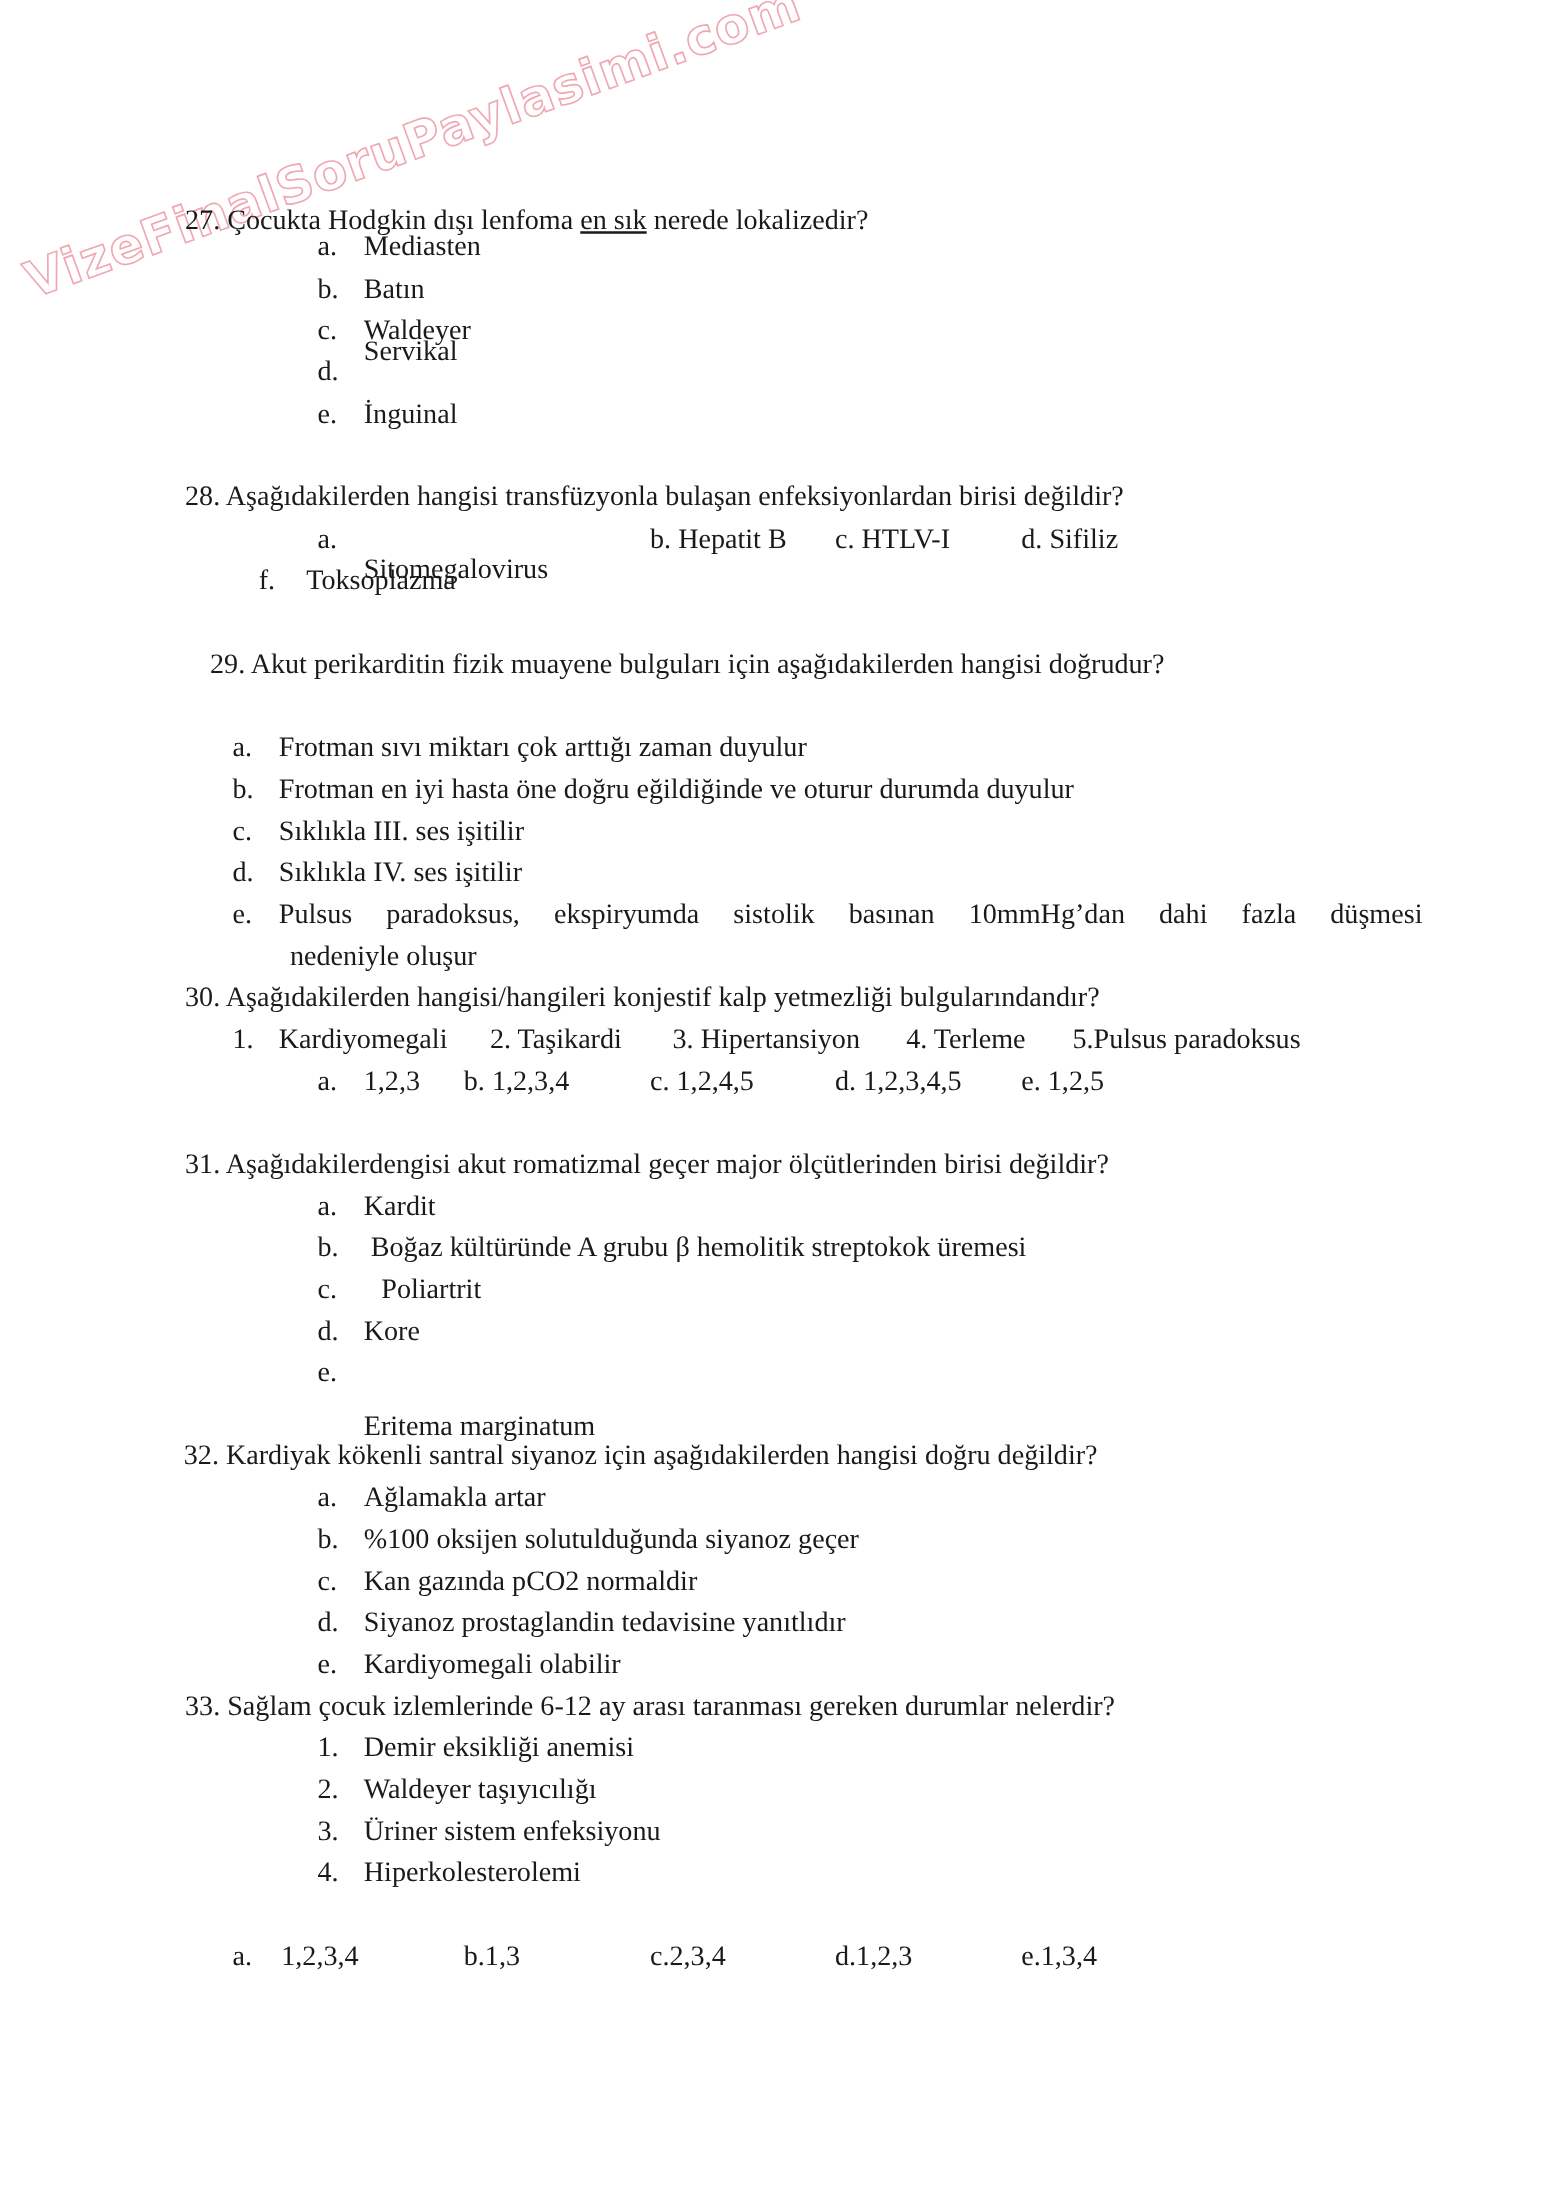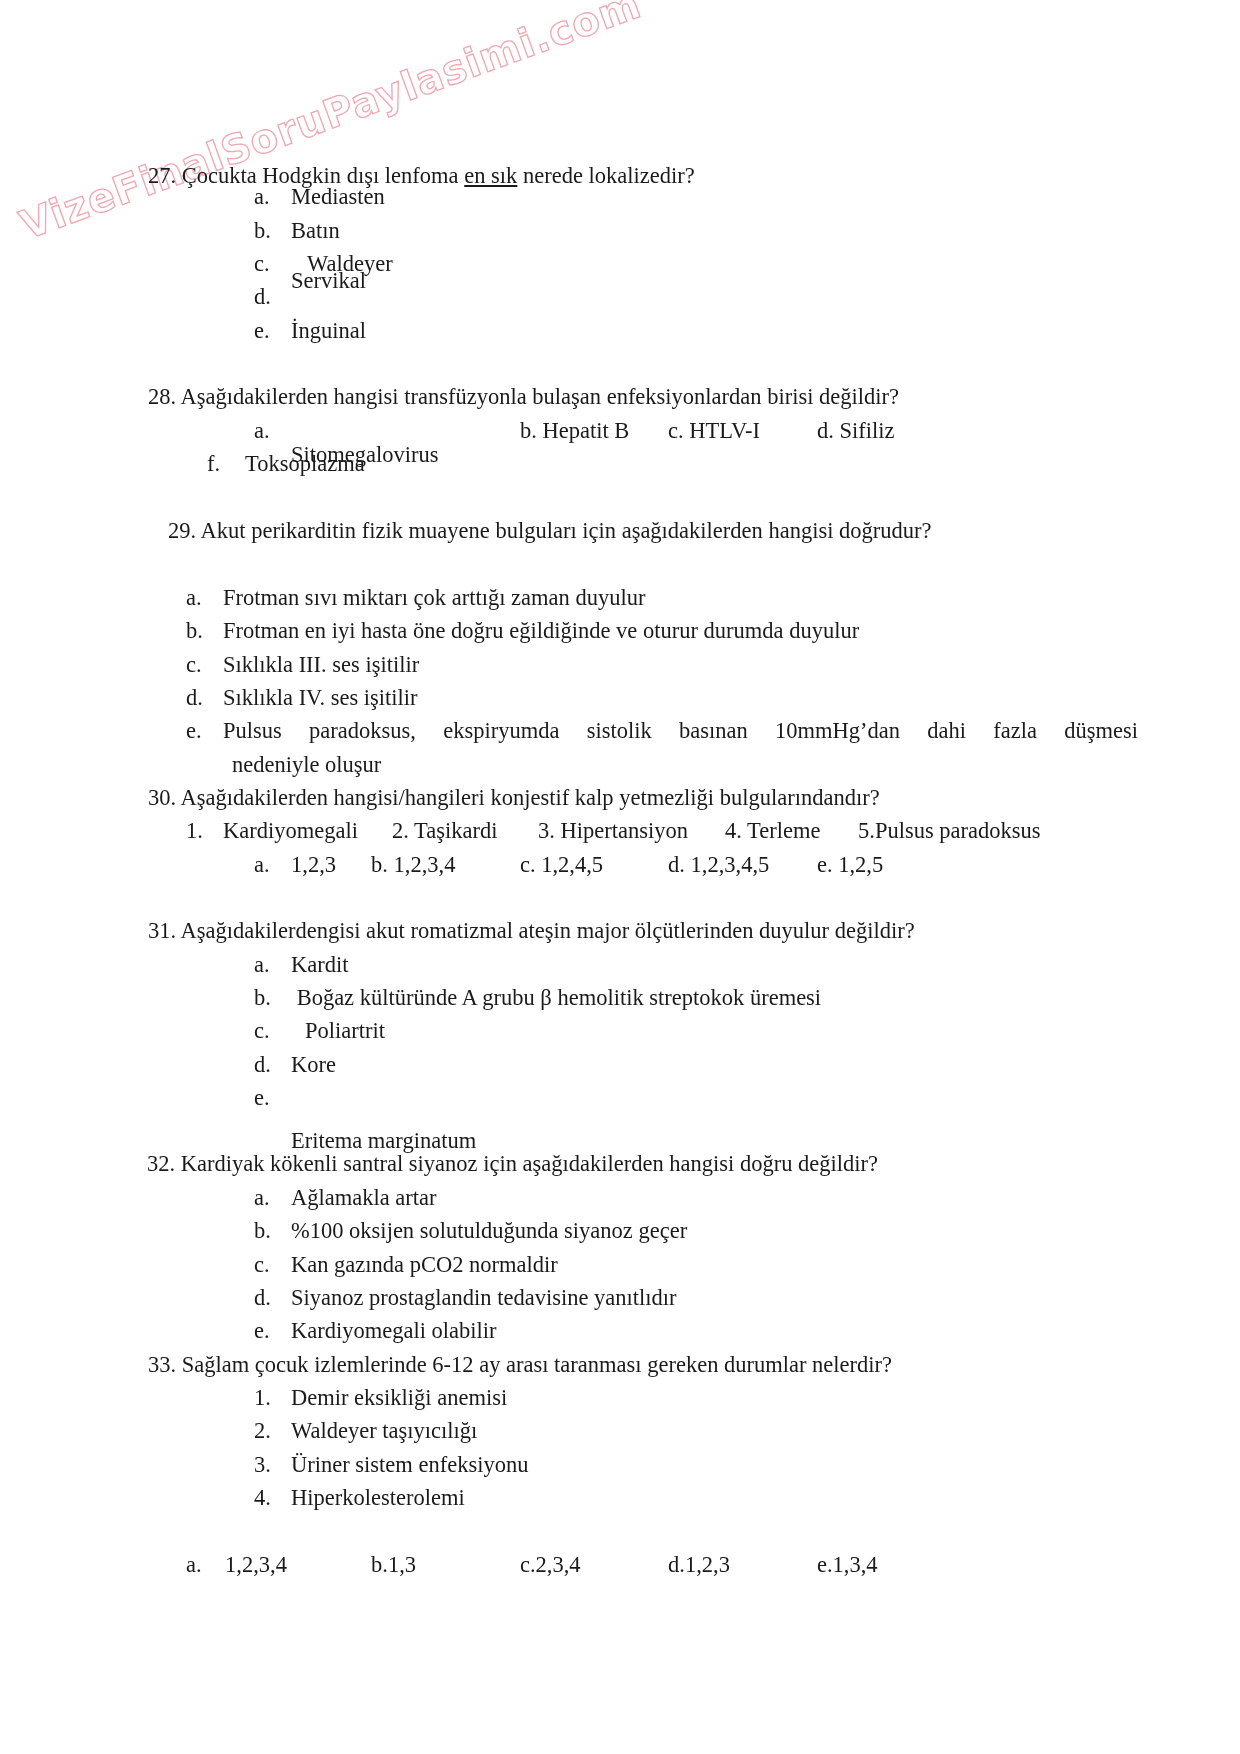--- a/index.html
+++ b/index.html
@@ -21,21 +21,21 @@
 <div>
   <div class="line" style="left:148px;top:163px;">
     <span>27.</span>
     <span>Çocukta Hodgkin dışı lenfoma </span><span class="u">en sık</span><span> nerede lokalizedir?</span>
   </div>
   <div class="line" style="left:254px;top:184px;"><span>a.</span></div>
   <div class="line" style="left:291px;top:184px;">Mediasten</div>
   <div class="line" style="left:254px;top:218px;">b.</div>
   <div class="line" style="left:291px;top:218px;">Batın</div>
   <div class="line" style="left:254px;top:251px;">c.</div>
-  <div class="line" style="left:291px;top:251px;margin-left:16px;">Waldeyer</div>
+  <div class="line" style="left:291px;top:251px;">Waldeyer</div>
   <div class="line" style="left:254px;top:284px;">d.</div>
   <div class="line" style="left:291px;top:268px;font-family:Liberation Serif, serif;">Servikal</div>
   <div class="line" style="left:254px;top:318px;">e.</div>
   <div class="line" style="left:291px;top:318px;">İnguinal</div>
 </div>
 
 <div>
   <div class="line" style="left:148px;top:384px;">
     <span>28.</span>
     <span>Aşağıdakilerden hangisi transfüzyonla bulaşan enfeksiyonlardan birisi değildir?</span>
@@ -82,21 +82,21 @@
   <div class="line" style="left:291px;top:852px;">1,2,3</div>
   <div class="line" style="left:371px;top:852px;">b. 1,2,3,4</div>
   <div class="line" style="left:520px;top:852px;">c. 1,2,4,5</div>
   <div class="line" style="left:668px;top:852px;">d. 1,2,3,4,5</div>
   <div class="line" style="left:817px;top:852px;">e. 1,2,5</div>
 </div>
 
 <div>
   <div class="line" style="left:148px;top:918px;">
     <span>31.</span>
-    <span>Aşağıdakilerdengisi akut romatizmal ateşin major ölçütlerinden duyulur değildir?</span>
+    <span>Aşağıdakilerdengisi akut romatizmal geçer major ölçütlerinden birisi değildir?</span>
   </div>
   <div class="line" style="left:254px;top:952px;">a.</div>
   <div class="line" style="left:291px;top:952px;">Kardit</div>
   <div class="line" style="left:254px;top:985px;">b.</div>
   <div class="line" style="left:291px;top:985px;white-space:pre;"> Boğaz kültüründe A grubu β hemolitik streptokok üremesi</div>
   <div class="line" style="left:254px;top:1018px;">c.</div>
   <div class="line" style="left:305px;top:1018px;font-family:Liberation Serif, serif;">Poliartrit</div>
   <div class="line" style="left:254px;top:1052px;">d.</div>
   <div class="line" style="left:291px;top:1052px;">Kore</div>
   <div class="line" style="left:254px;top:1085px;">e.</div>

